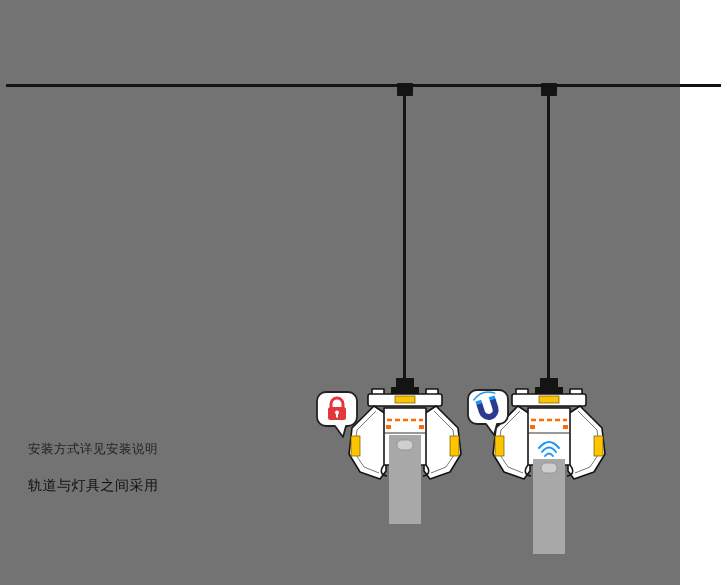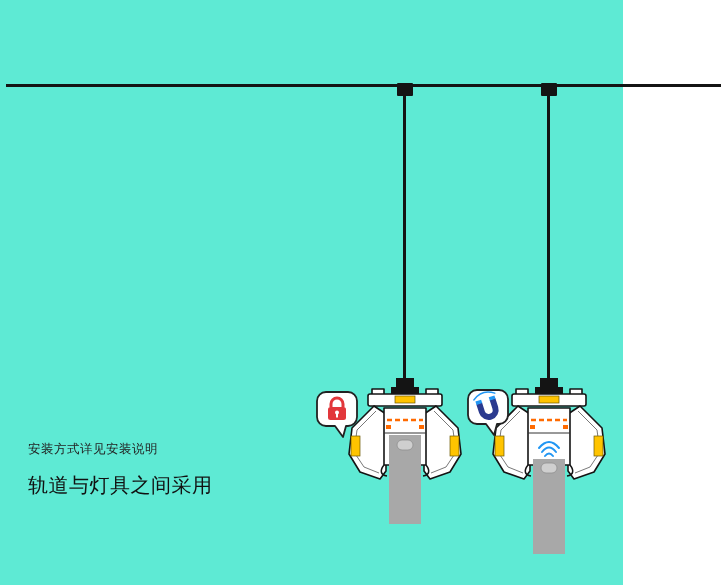--- a/index.html
+++ b/index.html
@@ -1,20 +1,20 @@
 <!DOCTYPE html>
 <html style="--ink: #141414; --yellow: #ffc400; --orange: #ff6a00; --gray-body: #a8a8a8; --gray-light: #cfcfcf; --red-lock: #e2373b; --magnet-navy: #2b3a8f; --field-blue: #2196f3;"><head>
 <meta charset="utf-8">
 <style>
   html,body{margin:0;padding:0;}
   body{
     width:727px;height:585px;overflow:hidden;background:#fff;
     font-family:"Liberation Sans","DejaVu Sans",sans-serif;
   }
-  #canvas{position:relative;width:623px;height:585px;background:#5eead4;}
+  #canvas{position:relative;width:680px;height:585px;background:#737373;}
 
   
   .track{position:absolute;left:6px;top:84px;width:715px;height:3px;background:var(--ink);}
   .connector{position:absolute;top:83px;width:16px;height:13px;background:var(--ink);border-radius:1px;}
   .cable{position:absolute;top:96px;width:3px;height:284px;background:var(--ink);}
 
   .fixture{position:absolute;top:378px;width:130px;height:200px;}
   .badge{position:absolute;width:44px;height:50px;}
 
   
@@ -33,21 +33,21 @@
   .lock-body{fill:var(--red-lock);}
   .lock-shackle{fill:none;stroke:var(--red-lock);stroke-width:3;}
   .lock-hole{fill:#fff;}
   .magnet-u{fill:none;stroke:var(--magnet-navy);stroke-width:6;}
   .magnet-tip{fill:var(--field-blue);}
   .field-line{fill:none;stroke:var(--field-blue);stroke-width:1.4;stroke-linecap:round;}
 
   
   .notes{position:absolute;left:28px;top:441px;color:#111;}
   .notes .caption{font-size:12.5px;color:#222;margin-bottom:14px;letter-spacing:.5px;}
-  .notes .line{font-size:20px;line-height:26px;letter-spacing:.5px;}
+  .notes .line{font-size:14px;line-height:26px;letter-spacing:.5px;}
 </style>
 </head>
 <body>
 
 <div id="canvas">
 
   <div class="track"></div>
   <div class="connector" style="left:397px"></div>
   <div class="connector" style="left:541px"></div>
   <div class="cable" style="left:403px"></div>

